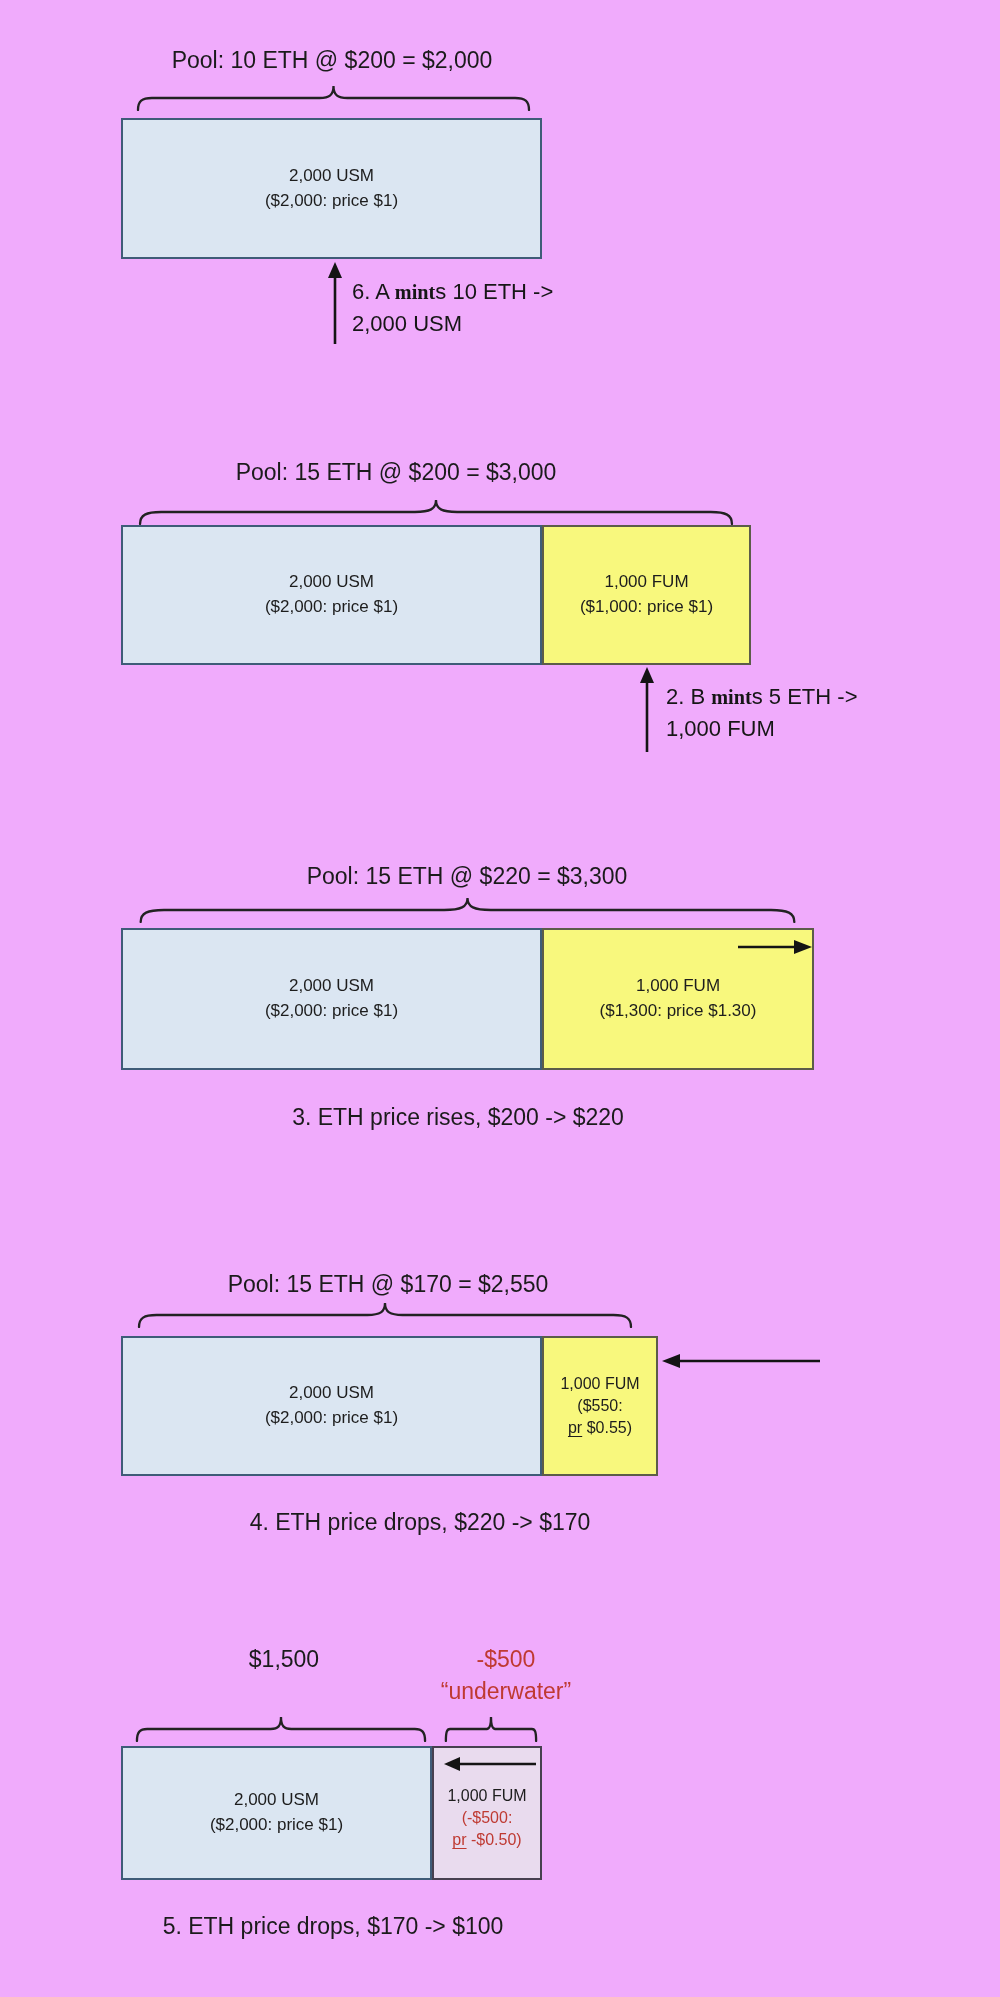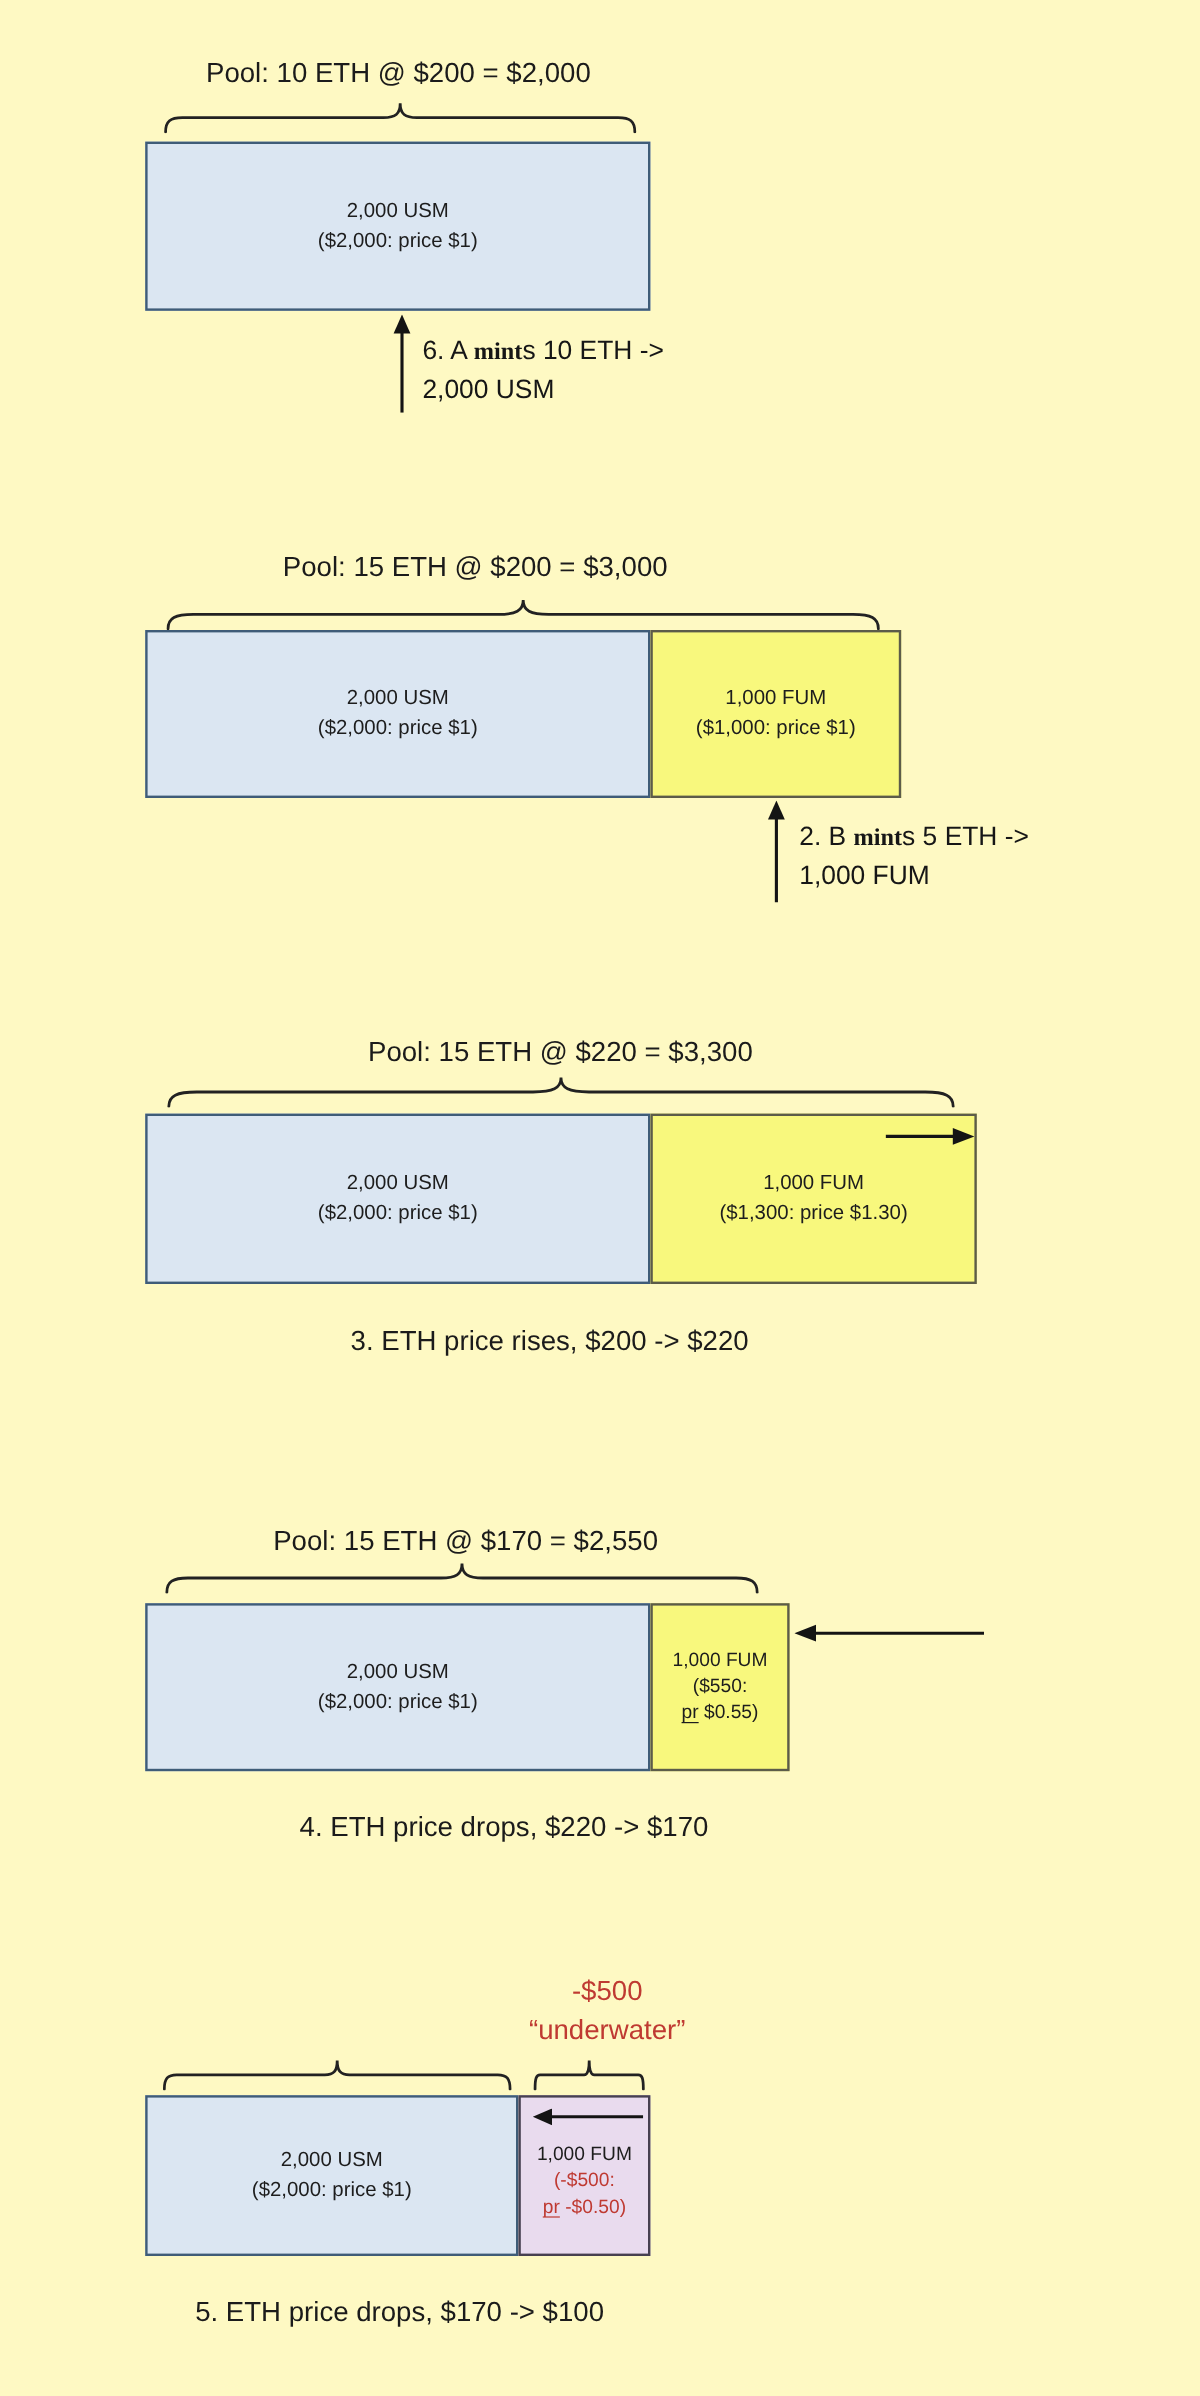--- a/index.html
+++ b/index.html
@@ -1,16 +1,16 @@
 <!DOCTYPE html>
 <html><head>
 <meta charset="utf-8">
 <style>
   html,body{margin:0;padding:0;background:#fcfcfc;}
-  #page{position:relative;width:1000px;height:1997px;background:#fef9c3;overflow:hidden;
+  #page{position:relative;width:1000px;height:1997px;background:#f0abfc;overflow:hidden;
         font-family:"Liberation Sans",sans-serif;color:#1d1d1d;}
   .abs{position:absolute;}
   .title,.caption{font-size:23px;text-align:center;color:#1b1b1b;line-height:32px;}
   .box{box-sizing:border-box;border:2.4px solid #444;display:flex;flex-direction:column;
        justify-content:center;align-items:center;text-align:center;font-size:17px;line-height:1.45;}
   .usm{background:#dbe6f2;border-color:#3f5c78;}
   .fum{background:#f8f87d;border-color:#5c5c49;}
   .uw{background:#e9dbee;border-color:#474050;}
   .small{font-size:16px;line-height:1.38;}
   .step{font-size:22px;line-height:31px;color:#161616;white-space:nowrap;}
@@ -104,20 +104,21 @@
     </div>
     <svg class="abs" style="left:662px;top:1353px" width="158" height="16" viewBox="0 0 158 16">
       <line class="shaft" x1="16" y1="8" x2="158" y2="8"></line>
         <polygon class="head" points="0,8 18,1 18,15"></polygon>
     </svg>
     <div class="abs caption" style="left:200px;top:1506px;width:440px">4. ETH price drops, $220 -&gt; $170</div>
   </div>
 
   <div>
     <div class="abs title" style="left:114px;top:1643px;width:340px">
+      <div>$1,500</div>
     </div>
     <div class="abs title red" style="left:406px;top:1643px;width:200px">
       <div>-$500</div>
       <div>“underwater”</div>
     </div>
     <svg class="abs brace" style="left:134px;top:1716px" width="294" height="26" viewBox="0 0 400 26" preserveAspectRatio="none">
       <path d="M4,25 C4,16 8,13 18,13 L186,13 C196,13 200,10 200,1 C200,10 204,13 214,13 L382,13 C392,13 396,16 396,25" vector-effect="non-scaling-stroke"></path>
     </svg>
     <svg class="abs brace" style="left:444px;top:1716px" width="94" height="26" viewBox="0 0 400 26" preserveAspectRatio="none">
       <path d="M8,25 C8,16 12,13 26,13 L182,13 C194,13 200,10 200,1 C200,10 206,13 218,13 L374,13 C388,13 392,16 392,25" vector-effect="non-scaling-stroke"></path>

